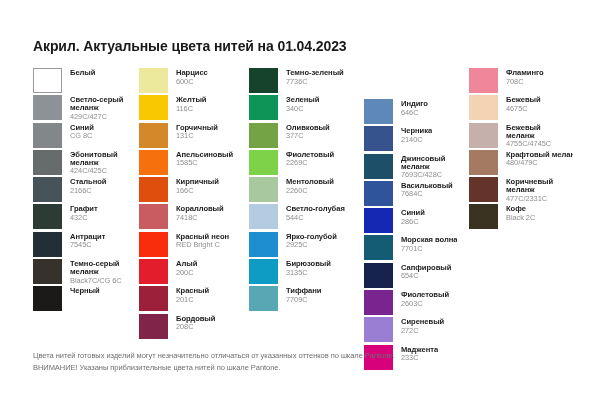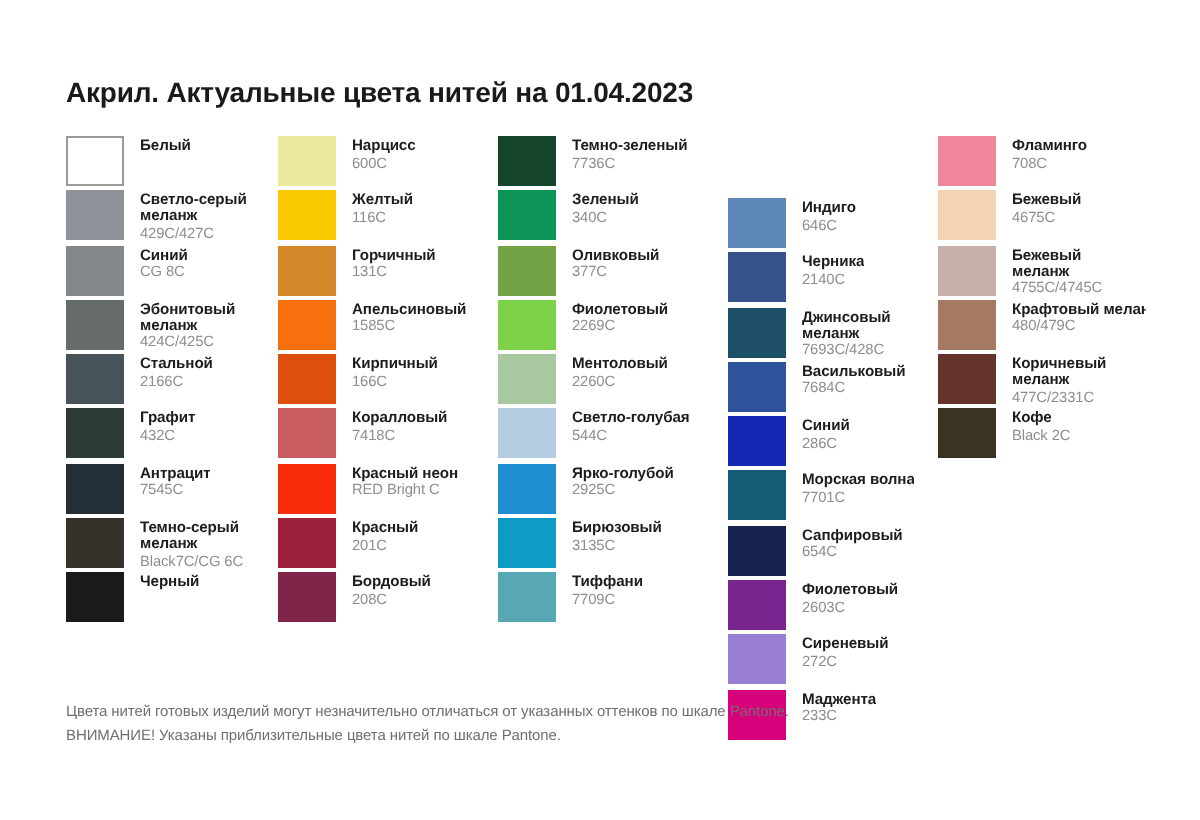--- a/index.html
+++ b/index.html
@@ -213,20 +213,27 @@
           </div>
         </div>
         <div class="row">
           <div class="sw" style="background: rgb(249, 44, 12);"></div>
           <div class="txt">
             <div class="nm">Красный неон</div>
             <div class="cd">RED Bright C</div>
           </div>
         </div>
         <div class="row">
+          <div class="sw" style="background: rgb(228, 29, 45);"></div>
+          <div class="txt">
+            <div class="nm">Алый</div>
+            <div class="cd">200C</div>
+          </div>
+        </div>
+        <div class="row">
           <div class="sw" style="background: rgb(156, 32, 57);"></div>
           <div class="txt">
             <div class="nm">Красный</div>
             <div class="cd">201C</div>
           </div>
         </div>
         <div class="row">
           <div class="sw" style="background: rgb(129, 36, 74);"></div>
           <div class="txt">
             <div class="nm">Бордовый</div>

